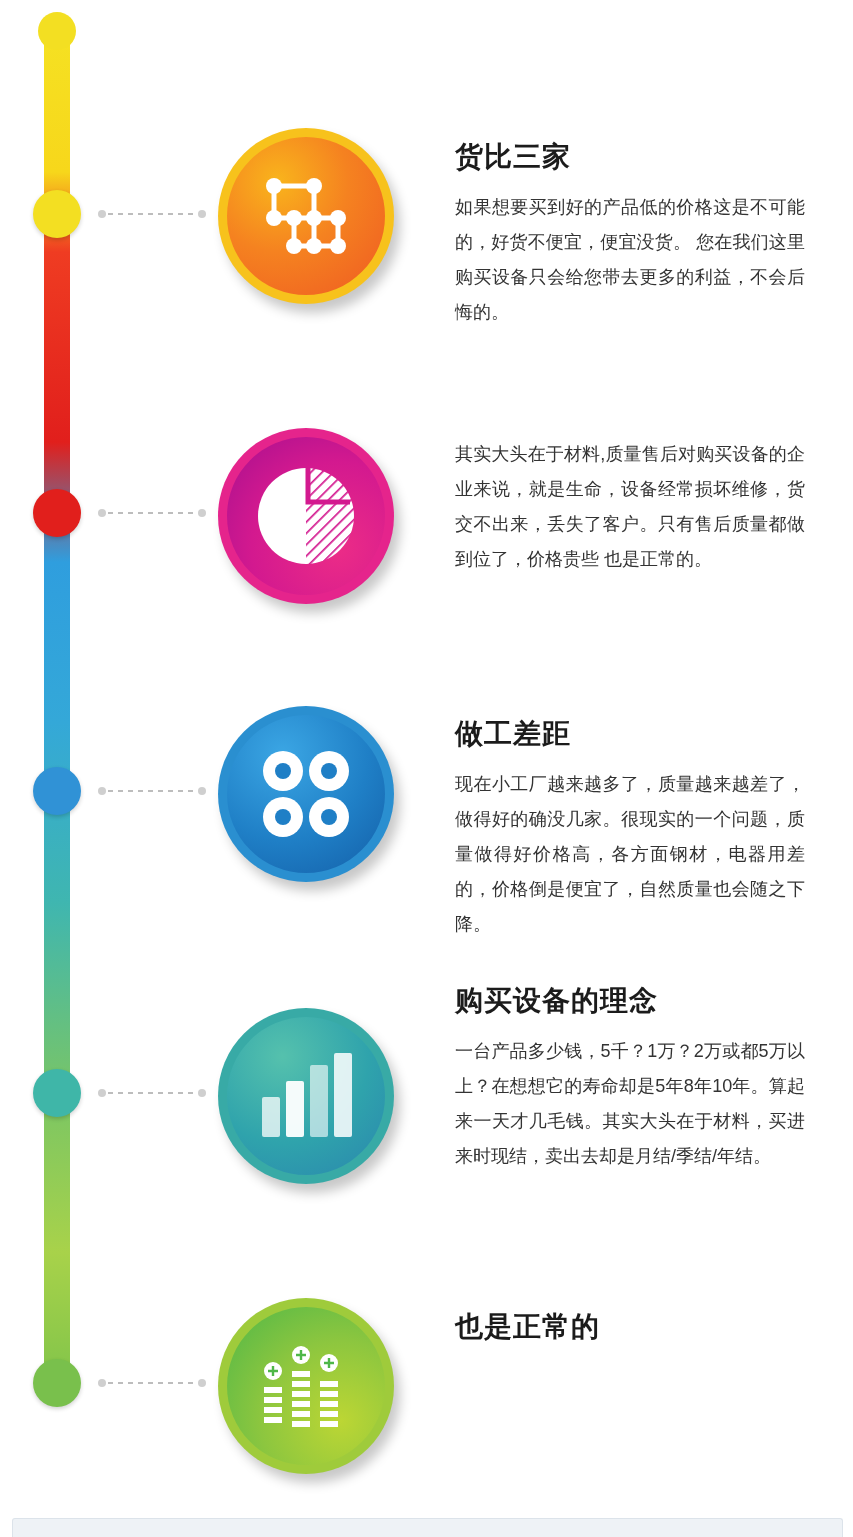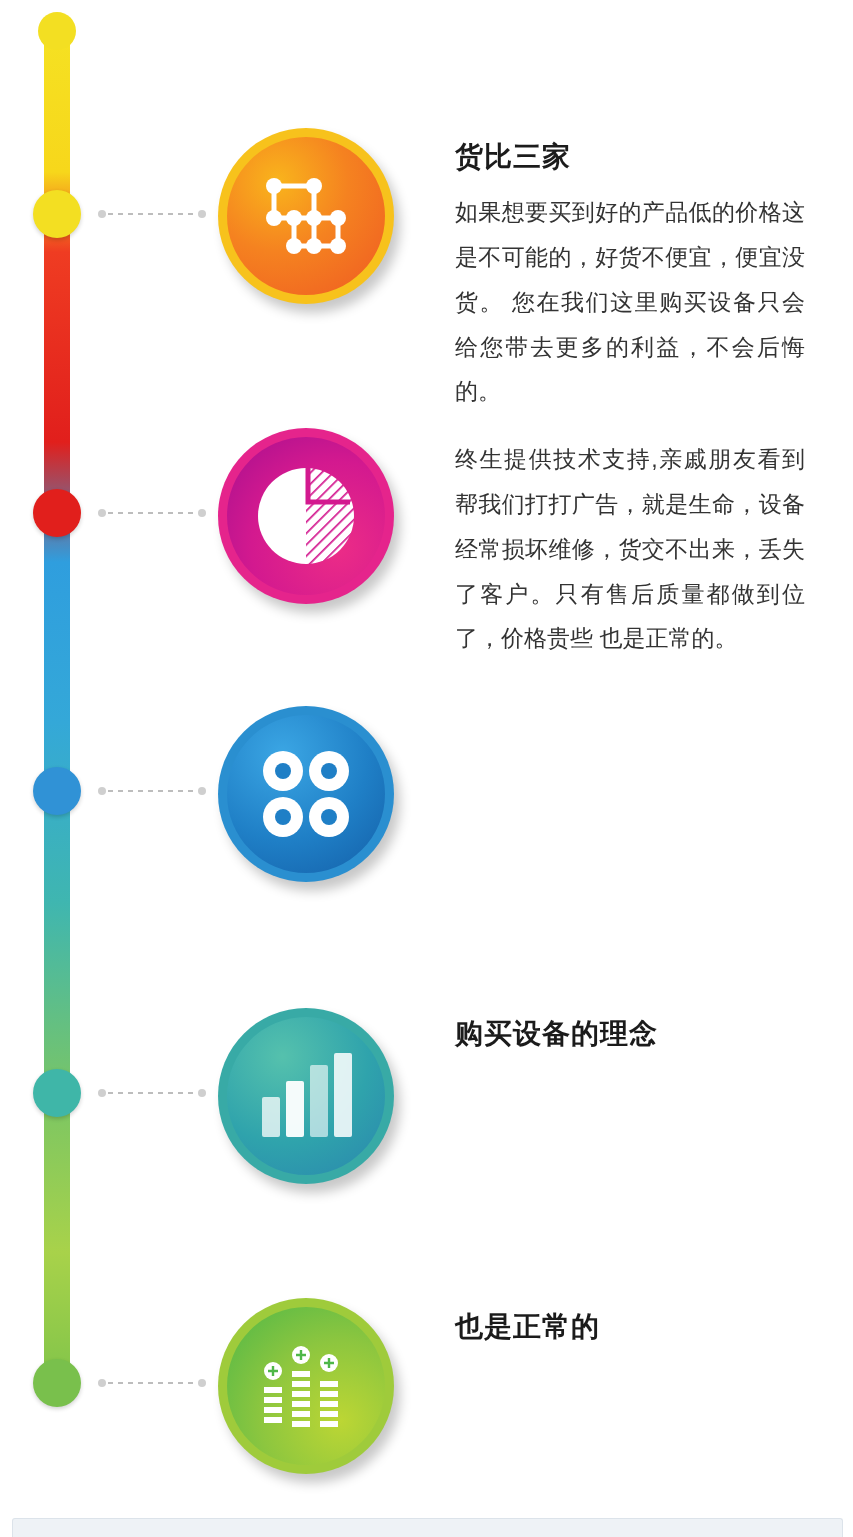--- a/index.html
+++ b/index.html
@@ -117,21 +117,21 @@
   }
   .txt h3 {
     margin: 0 0 14px 0;
     font-size: 28px;
     font-weight: bold;
     color: #1b1b1b;
     letter-spacing: 1px;
   }
   .txt p {
     margin: 0;
-    font-size: 23px;
+    font-size: 18px;
     line-height: 1.95;
     color: #333333;
     text-align: justify;
   }
 
   .footer-bar {
     position: absolute;
     left: 12px;
     top: 1518px;
     width: 829px;
@@ -228,21 +228,21 @@
         </defs>
         <path d="M54 54 L54 6 A48 48 0 0 1 102 54 Z" fill="url(#hatch)"></path>
         <path d="M54 54 L102 54 A48 48 0 0 1 54 102 Z" fill="url(#hatch)"></path>
         <path d="M54 54 L54 102 A48 48 0 1 1 54 6 Z" fill="#ffffff"></path>
         <path d="M54 16 L54 44 L82 44" fill="none" stroke="#d3198f" stroke-width="0"></path>
         <path d="M56 6 L56 40 L98 40" fill="none" stroke="#d3198f" stroke-width="5"></path>
       </svg>
     </div>
   </div>
   <div class="txt" style="top:437px;">
-    <p>终生提供技术支持,亲戚朋友看到帮我们打打广告，就是生命，设备经常损坏维修，货交不出来，丢失了客户。只有售后质量都做到位了，价格贵些 也是正常的。</p>
+    <p>其实大头在于材料,质量售后对购买设备的企业来说，就是生命，设备经常损坏维修，货交不出来，丢失了客户。只有售后质量都做到位了，价格贵些 也是正常的。</p>
   </div>
 
   <div class="badge" style="left:218px; top:706px; background:#2a8fd0;">
     <div class="inner" style="background:radial-gradient(circle at 35% 25%, #3ba6e4 0%, #1f7fc6 55%, #145fa8 100%);"></div>
     <div class="glyph">
       <svg width="104" height="104" viewBox="0 0 104 104">
         <g fill="#ffffff">
           <circle cx="29" cy="29" r="20"></circle>
           <circle cx="75" cy="29" r="20"></circle>
           <circle cx="29" cy="75" r="20"></circle>
@@ -254,36 +254,41 @@
           <circle cx="29" cy="75" r="8"></circle>
           <circle cx="75" cy="75" r="8"></circle>
           <path d="M75 9 a20 20 0 0 0 0 40 a10 10 0 0 1 0 -20 a10 10 0 0 0 0 -20 z" opacity="0"></path>
         </g>
         <g fill="#1f7fc6">
           <path d="M29 9 A20 20 0 0 1 29 49 A10 10 0 0 0 29 29 A10 10 0 0 1 29 9 Z" opacity="0.0"></path>
         </g>
       </svg>
     </div>
   </div>
+  <div class="txt" style="top:715px;">
+    <h3>做工差距</h3>
+    <p>现在小工厂越来越多了，质量越来越差了，做得好的确没几家。很现实的一个问题，质量做得好价格高，各方面钢材，电器用差的，价格倒是便宜了，自然质量也会随之下降。</p>
+  </div>
 
   <div class="badge" style="left:218px; top:1008px; background:#38aaa6;">
     <div class="inner" style="background:radial-gradient(circle at 35% 25%, #55c1ad 0%, #2fa3ac 55%, #2a86ae 100%);"></div>
     <div class="glyph">
       <svg width="100" height="90" viewBox="0 0 100 90">
         <g fill="#ffffff">
           <rect x="6" y="46" width="18" height="40" rx="2" opacity="0.75"></rect>
           <rect x="30" y="30" width="18" height="56" rx="2" opacity="0.95"></rect>
           <rect x="54" y="14" width="18" height="72" rx="2" opacity="0.6"></rect>
           <rect x="78" y="2" width="18" height="84" rx="2" opacity="0.85"></rect>
         </g>
       </svg>
     </div>
   </div>
-  <div class="txt" style="top:1015px;">
+  <div class="txt" style="top:982px;">
     <h3>购买设备的理念</h3>
+    <p>一台产品多少钱，5千？1万？2万或都5万以上？在想想它的寿命却是5年8年10年。算起来一天才几毛钱。其实大头在于材料，买进来时现结，卖出去却是月结/季结/年结。</p>
   </div>
 
   <div class="badge" style="left:218px; top:1298px; background:#9fcb3b;">
     <div class="inner" style="background:radial-gradient(circle at 72% 72%, #bcd634 0%, #8cc63f 50%, #4eb748 100%);"></div>
     <div class="glyph">
       <svg width="100" height="90" viewBox="0 0 100 90">
         <g fill="#ffffff">
           <circle cx="17" cy="30" r="9"></circle>
           <circle cx="45" cy="14" r="9"></circle>
           <circle cx="73" cy="22" r="9"></circle>

